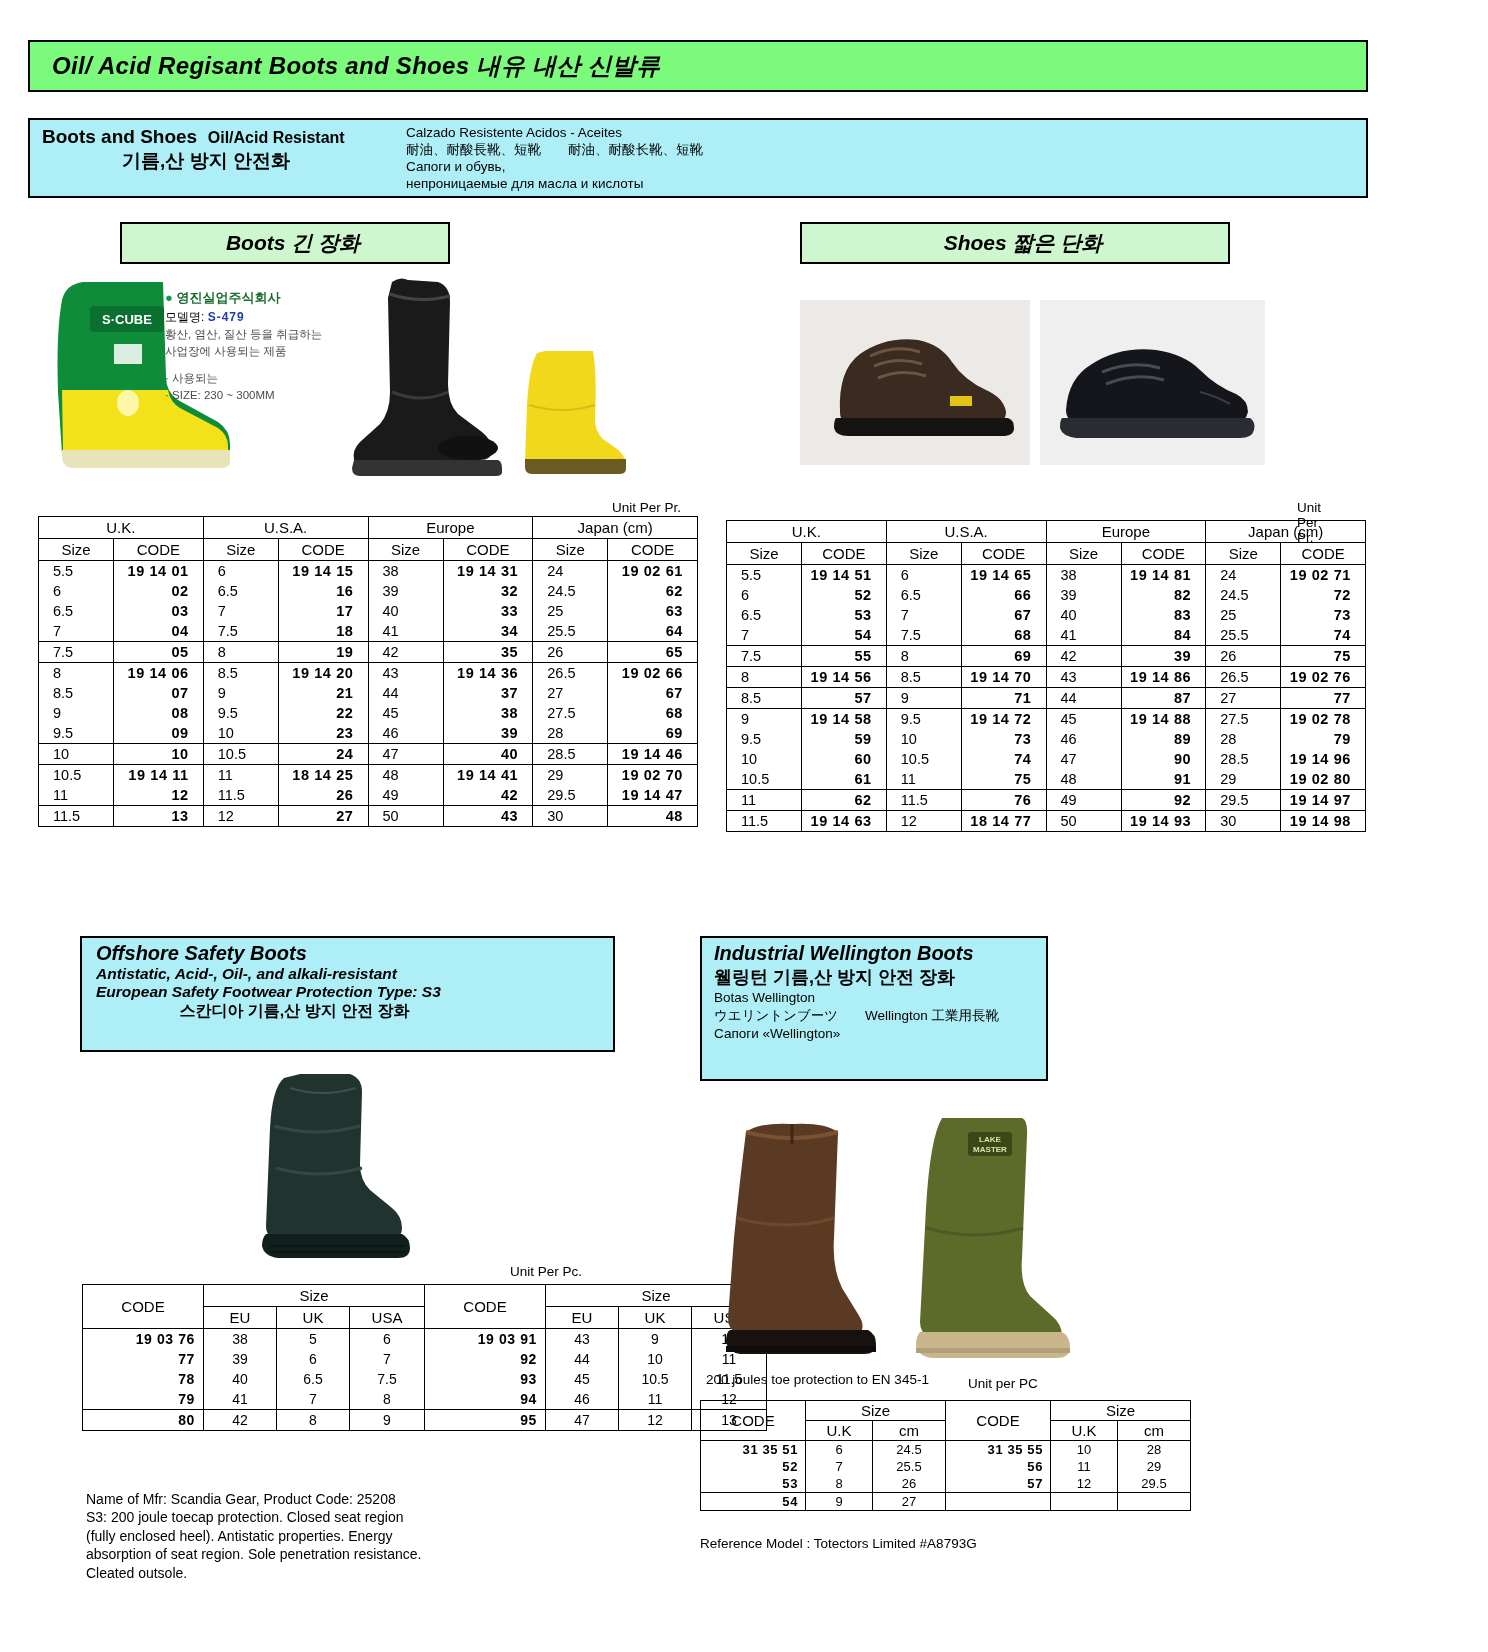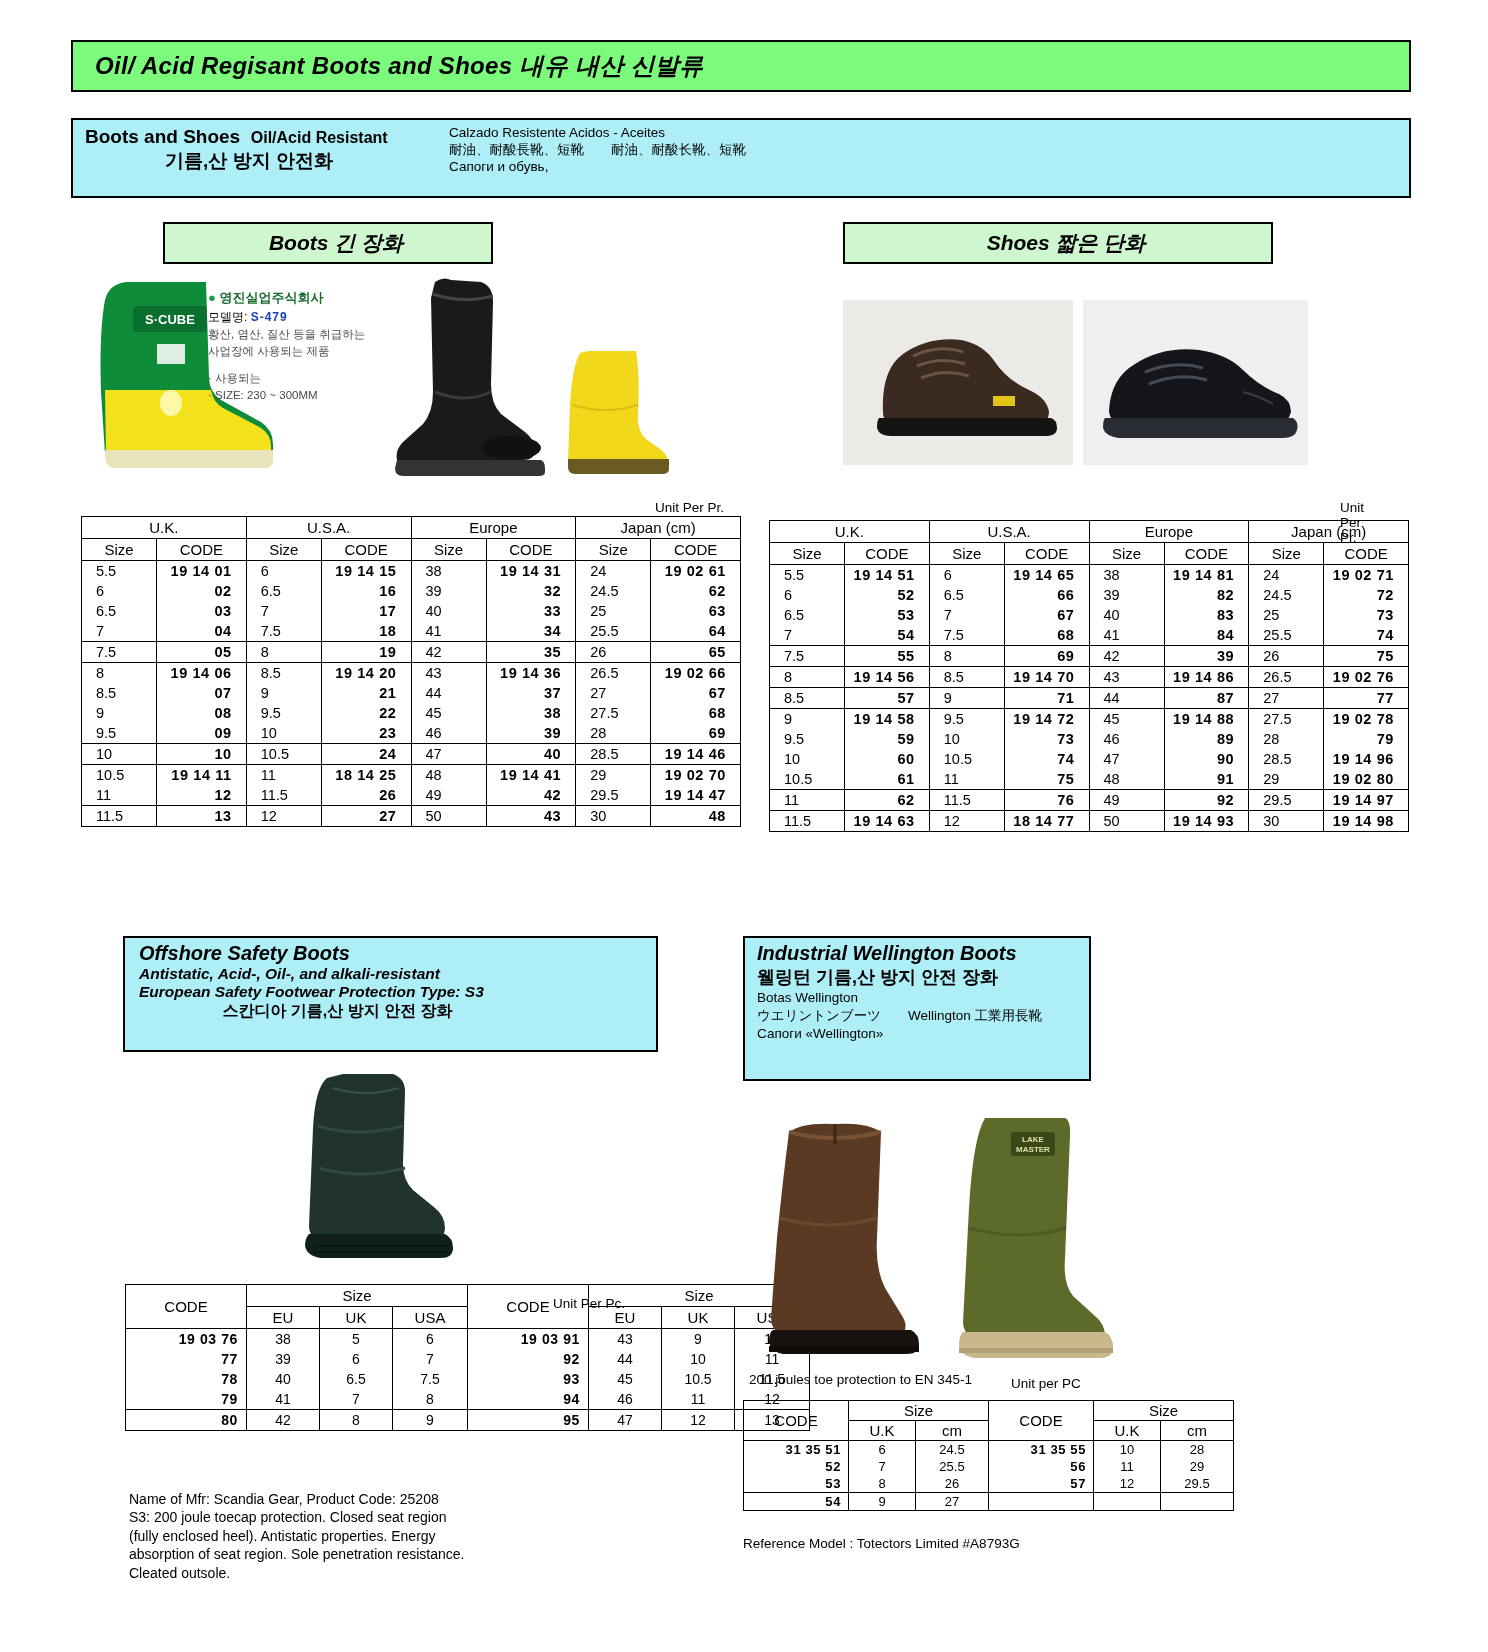--- a/index.html
+++ b/index.html
@@ -12,21 +12,20 @@
     height: 1652px;
     position: relative;
     font-family: "Liberation Sans", sans-serif;
     color: #000;
     overflow: hidden;
   }
   .page {
     position: relative;
     width: 1316px;
     height: 1652px;
-    margin-left: 43px;
   }
 
   
   .banner {
     position: absolute;
     left: 28px;
     top: 40px;
     width: 1340px;
     height: 52px;
     background: #7CFA7C;
@@ -110,21 +109,21 @@
   .brandblock .gray { color:#4a4a4a; font-size:11.5px; }
 
   
   .shoe1 { position:absolute; left: 800px; top: 300px; width: 230px; height: 165px; background:#ECEAE7; }
   .shoe2 { position:absolute; left: 1040px; top: 300px; width: 225px; height: 165px; background:#EFEFEF; }
 
   
   .unitlabel { position: absolute; font-size: 13.5px; }
   #unit-left  { left: 612px; top: 500px; }
   #unit-right { left: 1297px; top: 500px; }
-  #unit-off   { left: 510px; top: 1296px; font-size:13.5px; }
+  #unit-off   { left: 510px; top: 1264px; font-size:13.5px; }
   #unit-well  { left: 968px; top: 1376px; font-size:13.5px; }
 
   
   table.sizes {
     position: absolute;
     border-collapse: collapse;
     font-size: 14.5px;
   }
   table.sizes td, table.sizes th {
     border: 1px solid #000;
@@ -197,20 +196,21 @@
       <div class="sb-l1">
         <span>Boots and Shoes</span>
         &nbsp;<span class="thin">Oil/Acid Resistant</span>
       </div>
       <div class="sb-l2">기름,산 방지 안전화</div>
     </div>
     <div class="subbox-right">
       <div>Calzado Resistente Acidos - Aceites</div>
       <div>耐油、耐酸長靴、短靴　　耐油、耐酸长靴、短靴</div>
       <div>Сапоги и обувь,</div>
+      <div>непроницаемые для масла и кислоты</div>
     </div>
   </div>
 
   <div class="titlebox" id="boots-title">
     <span>Boots  긴 장화</span>
   </div>
   <div class="titlebox" id="shoes-title">
     <span>Shoes  짧은 단화</span>
   </div>
 

